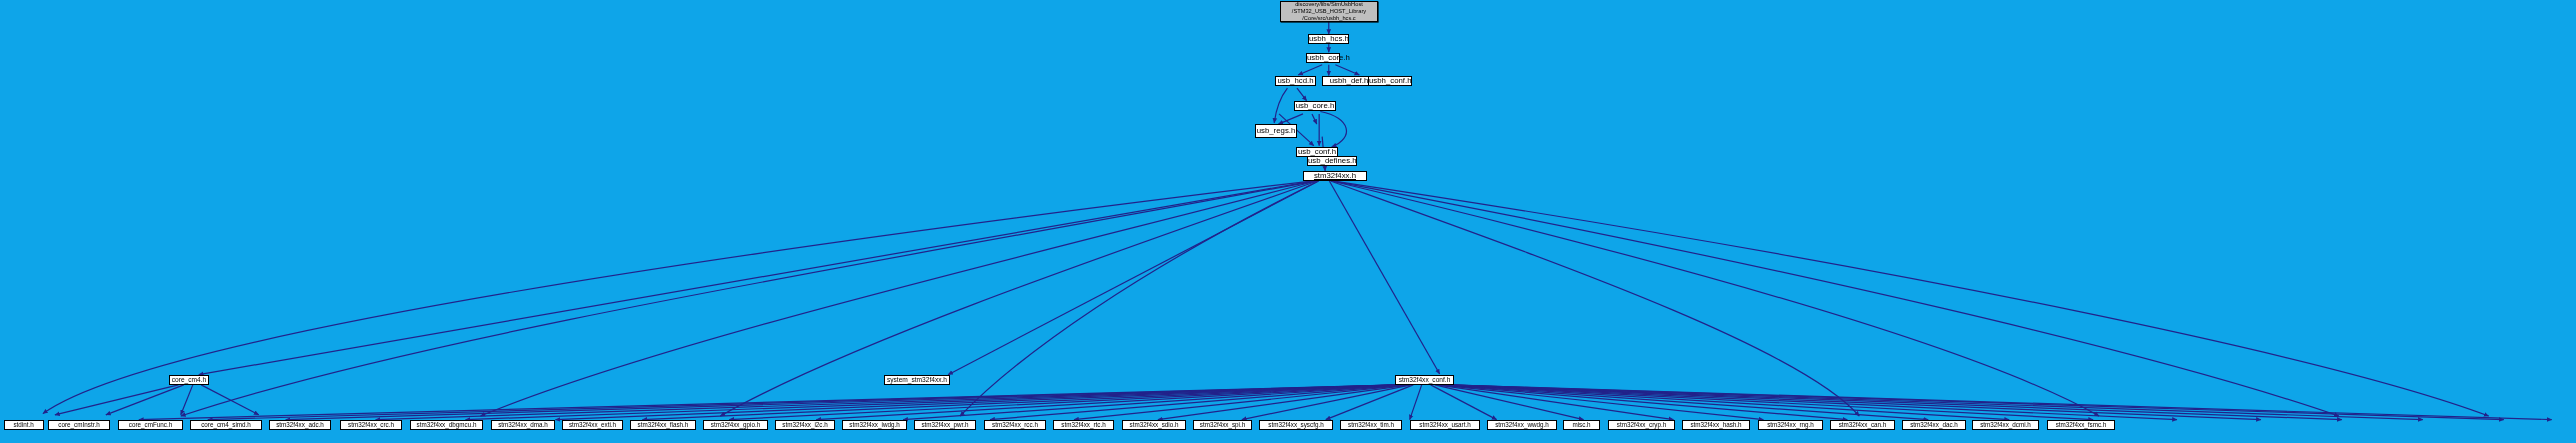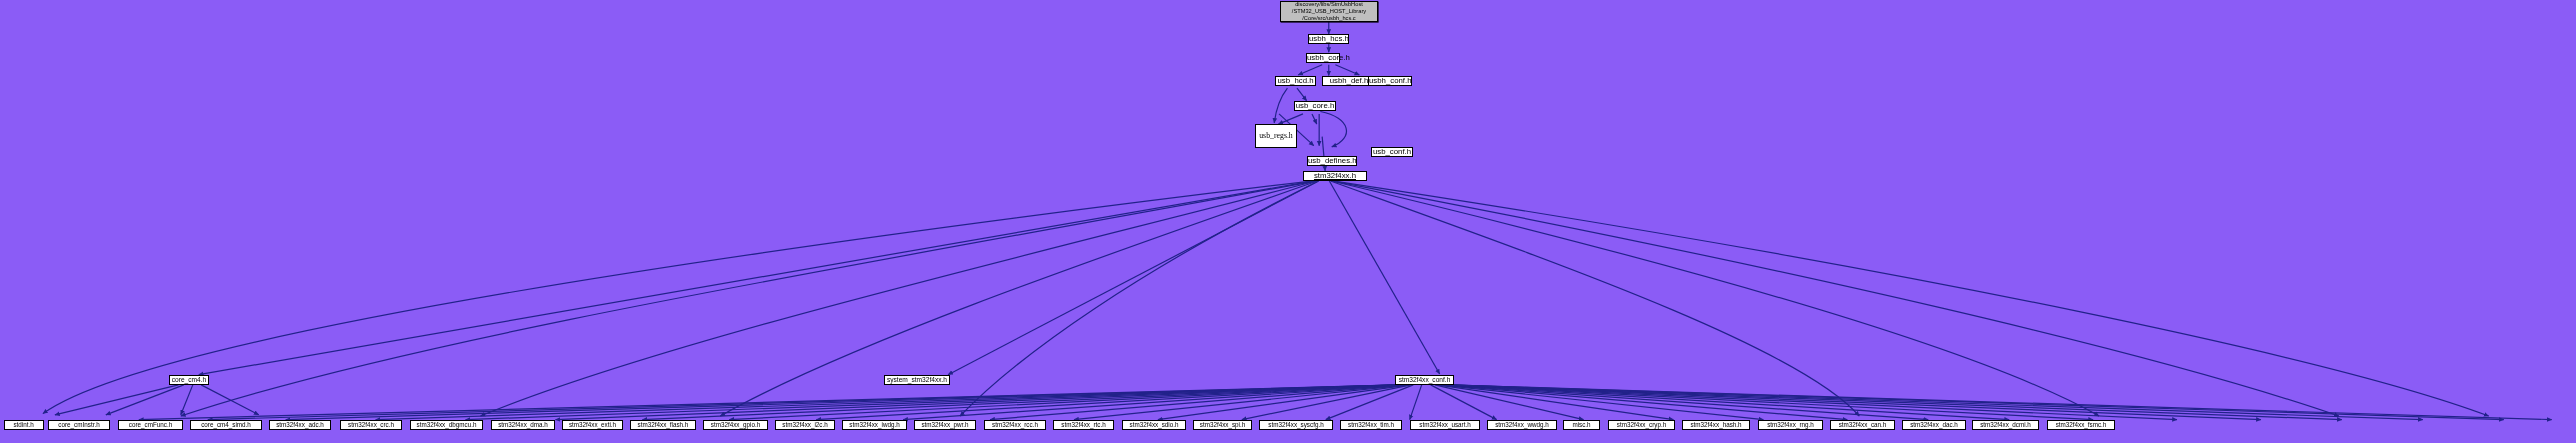--- a/index.html
+++ b/index.html
@@ -4,21 +4,21 @@
 <style>
   html,body{margin:0;padding:0;background:#ffffff;}
   body{
     font-family:"Liberation Sans", sans-serif;
     -webkit-font-smoothing:antialiased;
   }
   #graph{
     position:relative;
     width:2576px;
     height:443px;
-    background:#8b5cf6;
+    background:#0ea5e9;
     overflow:hidden;
   }
   #edges{
     position:absolute;
     left:0;top:0;
     width:2576px;height:443px;
     pointer-events:none;
   }
   .node{
     position:absolute;
@@ -162,29 +162,29 @@
   </div>
 
   <div class="node mid" style="left:1368px;top:76px;width:44px;height:10.2px;">
     <span class="lbl">usbh_conf.h</span>
   </div>
 
   <div class="node mid" style="left:1294px;top:101px;width:42px;height:10.2px;">
     <span class="lbl">usb_core.h</span>
   </div>
 
-  <div class="node mid" style="left:1255px;top:124px;width:42px;height:24px;font-family:Liberation Serif, serif;">
+  <div class="node mid" style="left:1255px;top:124px;width:42px;height:14px;">
     <span class="lbl">usb_regs.h</span>
   </div>
 
   <div class="node mid" style="left:1307px;top:124px;width:50px;height:10.2px;margin-top:32px;">
     <span class="lbl">usb_defines.h</span>
   </div>
 
-  <div class="node mid" style="left:1371px;top:147px;width:42px;height:10.2px;">
+  <div class="node mid" style="left:1296px;top:147px;width:42px;height:10.2px;">
     <span class="lbl">usb_conf.h</span>
   </div>
 
   <div class="node mid" style="left:1303px;top:171px;width:64px;height:10.2px;text-decoration:underline;">
     <span class="lbl">stm32f4xx.h</span>
   </div>
 
   <div class="node small" style="left:169px;top:375px;width:40px;height:10.2px;">
     <span class="lbl">core_cm4.h</span>
   </div>

